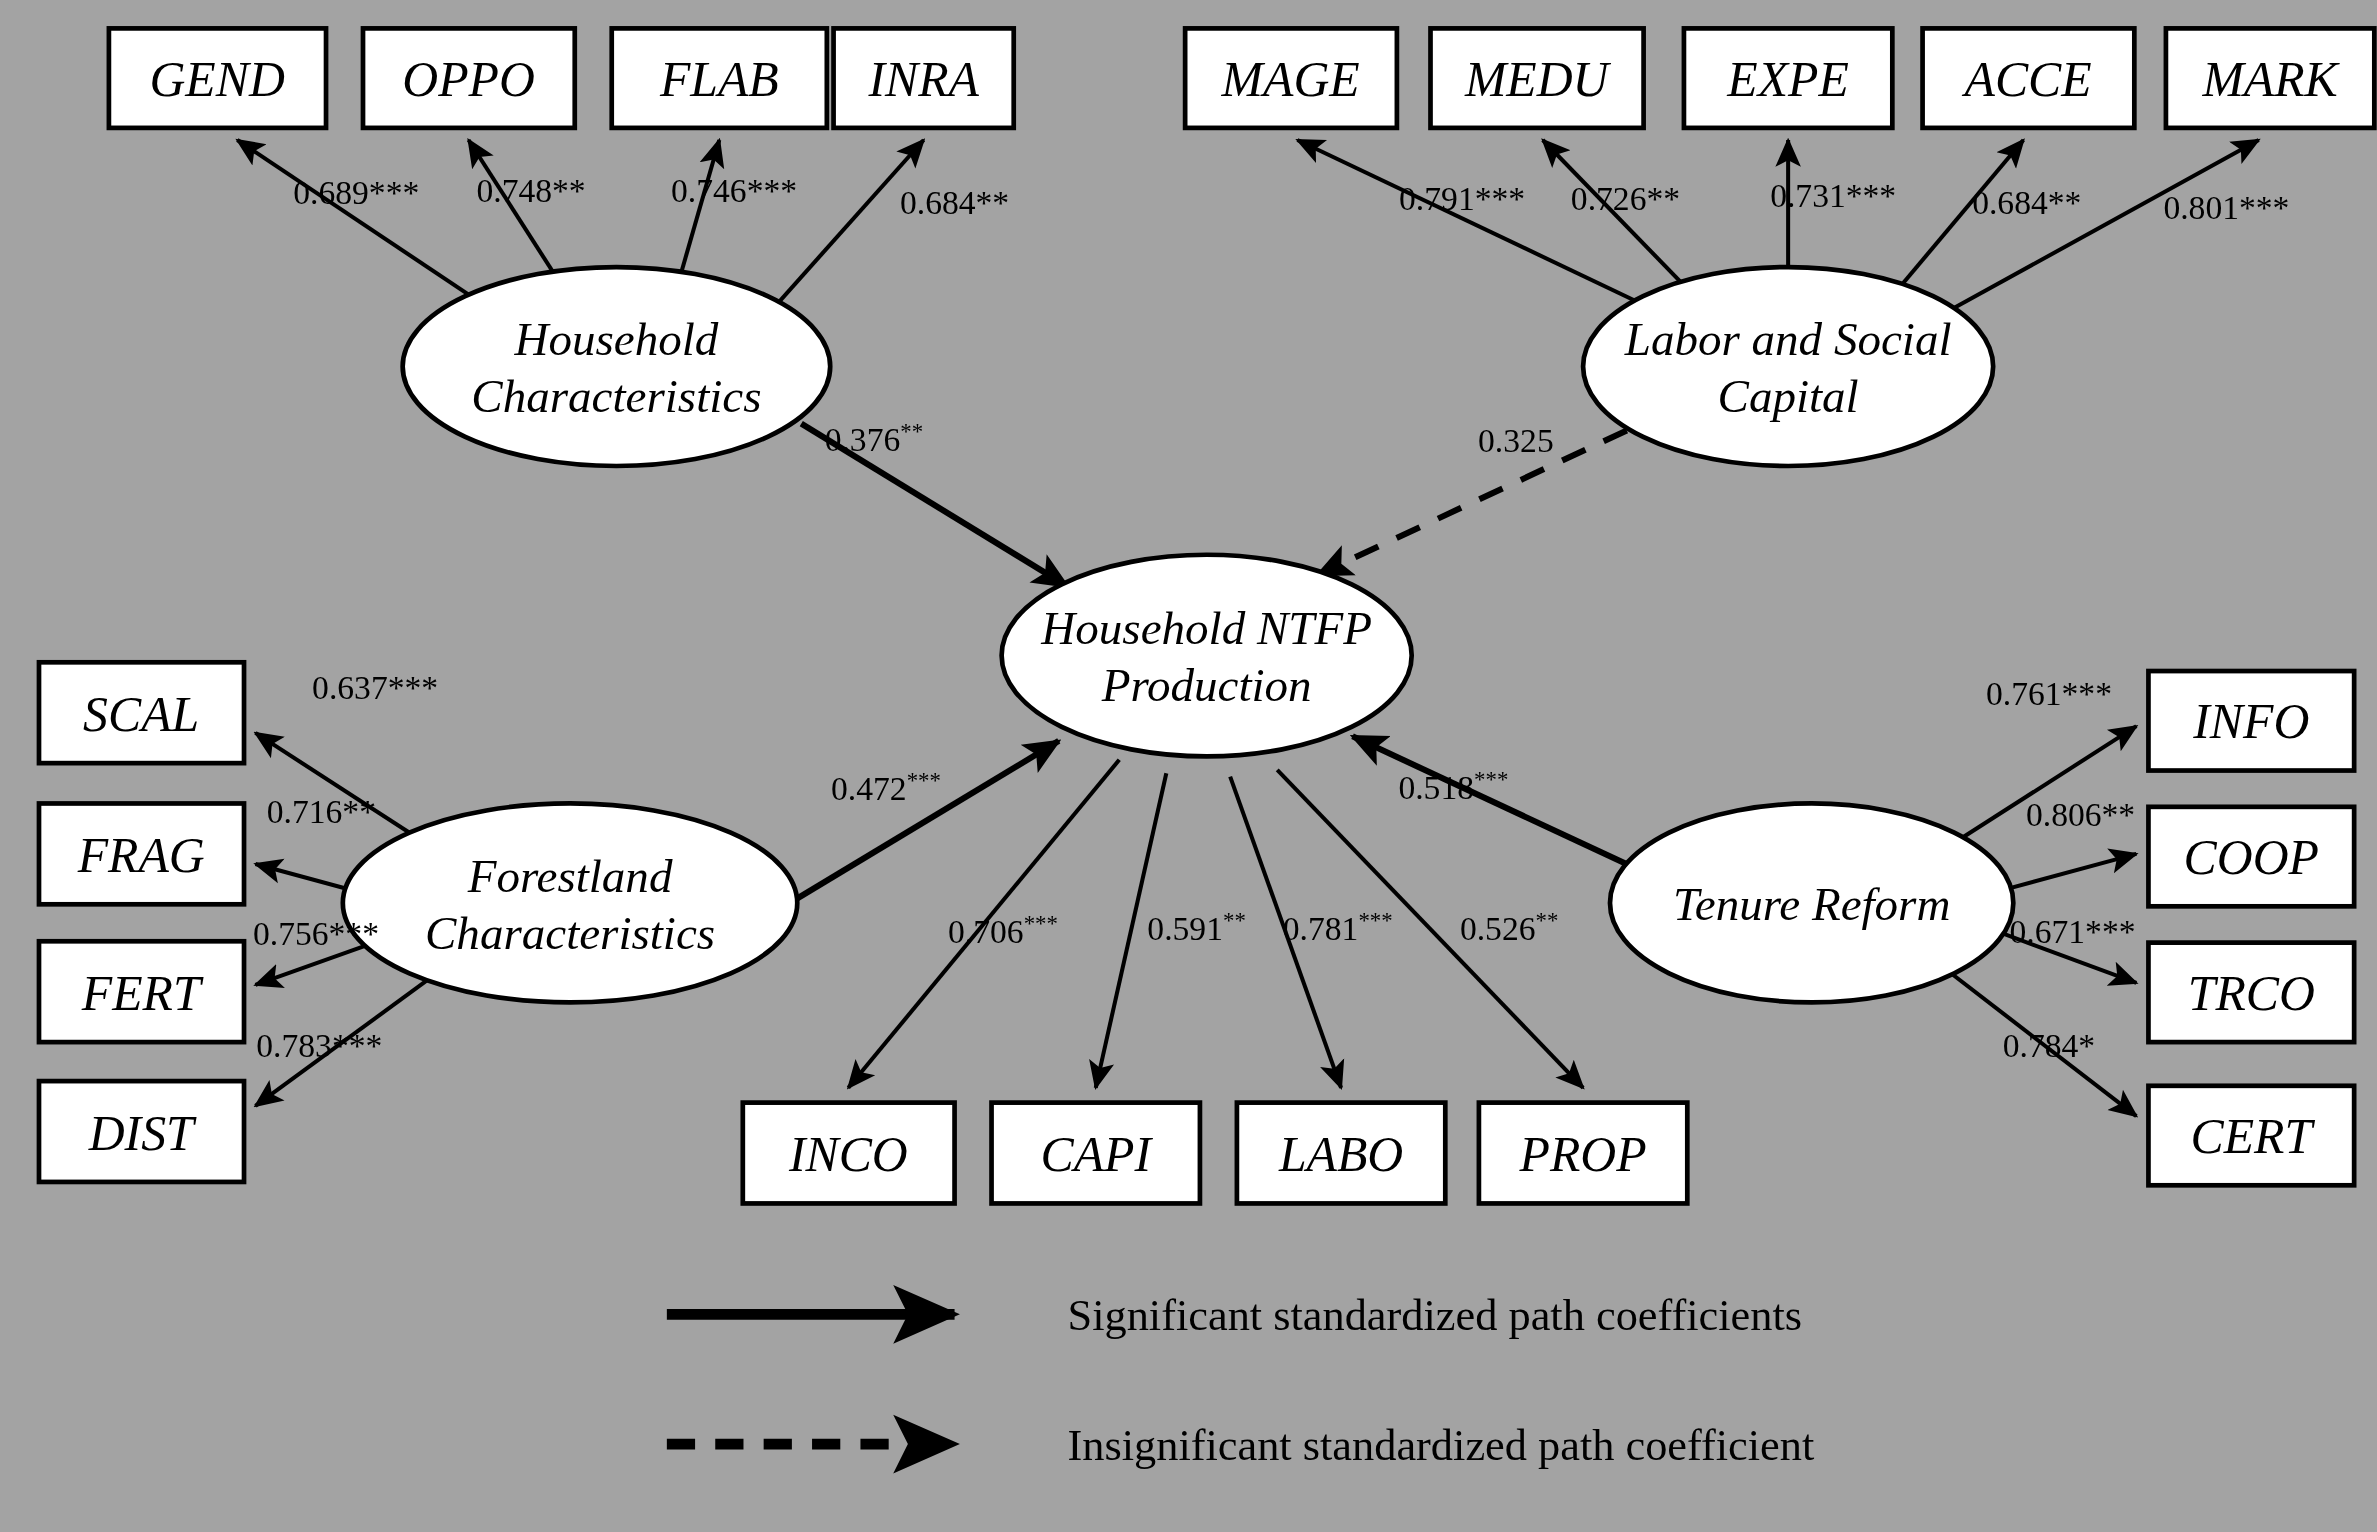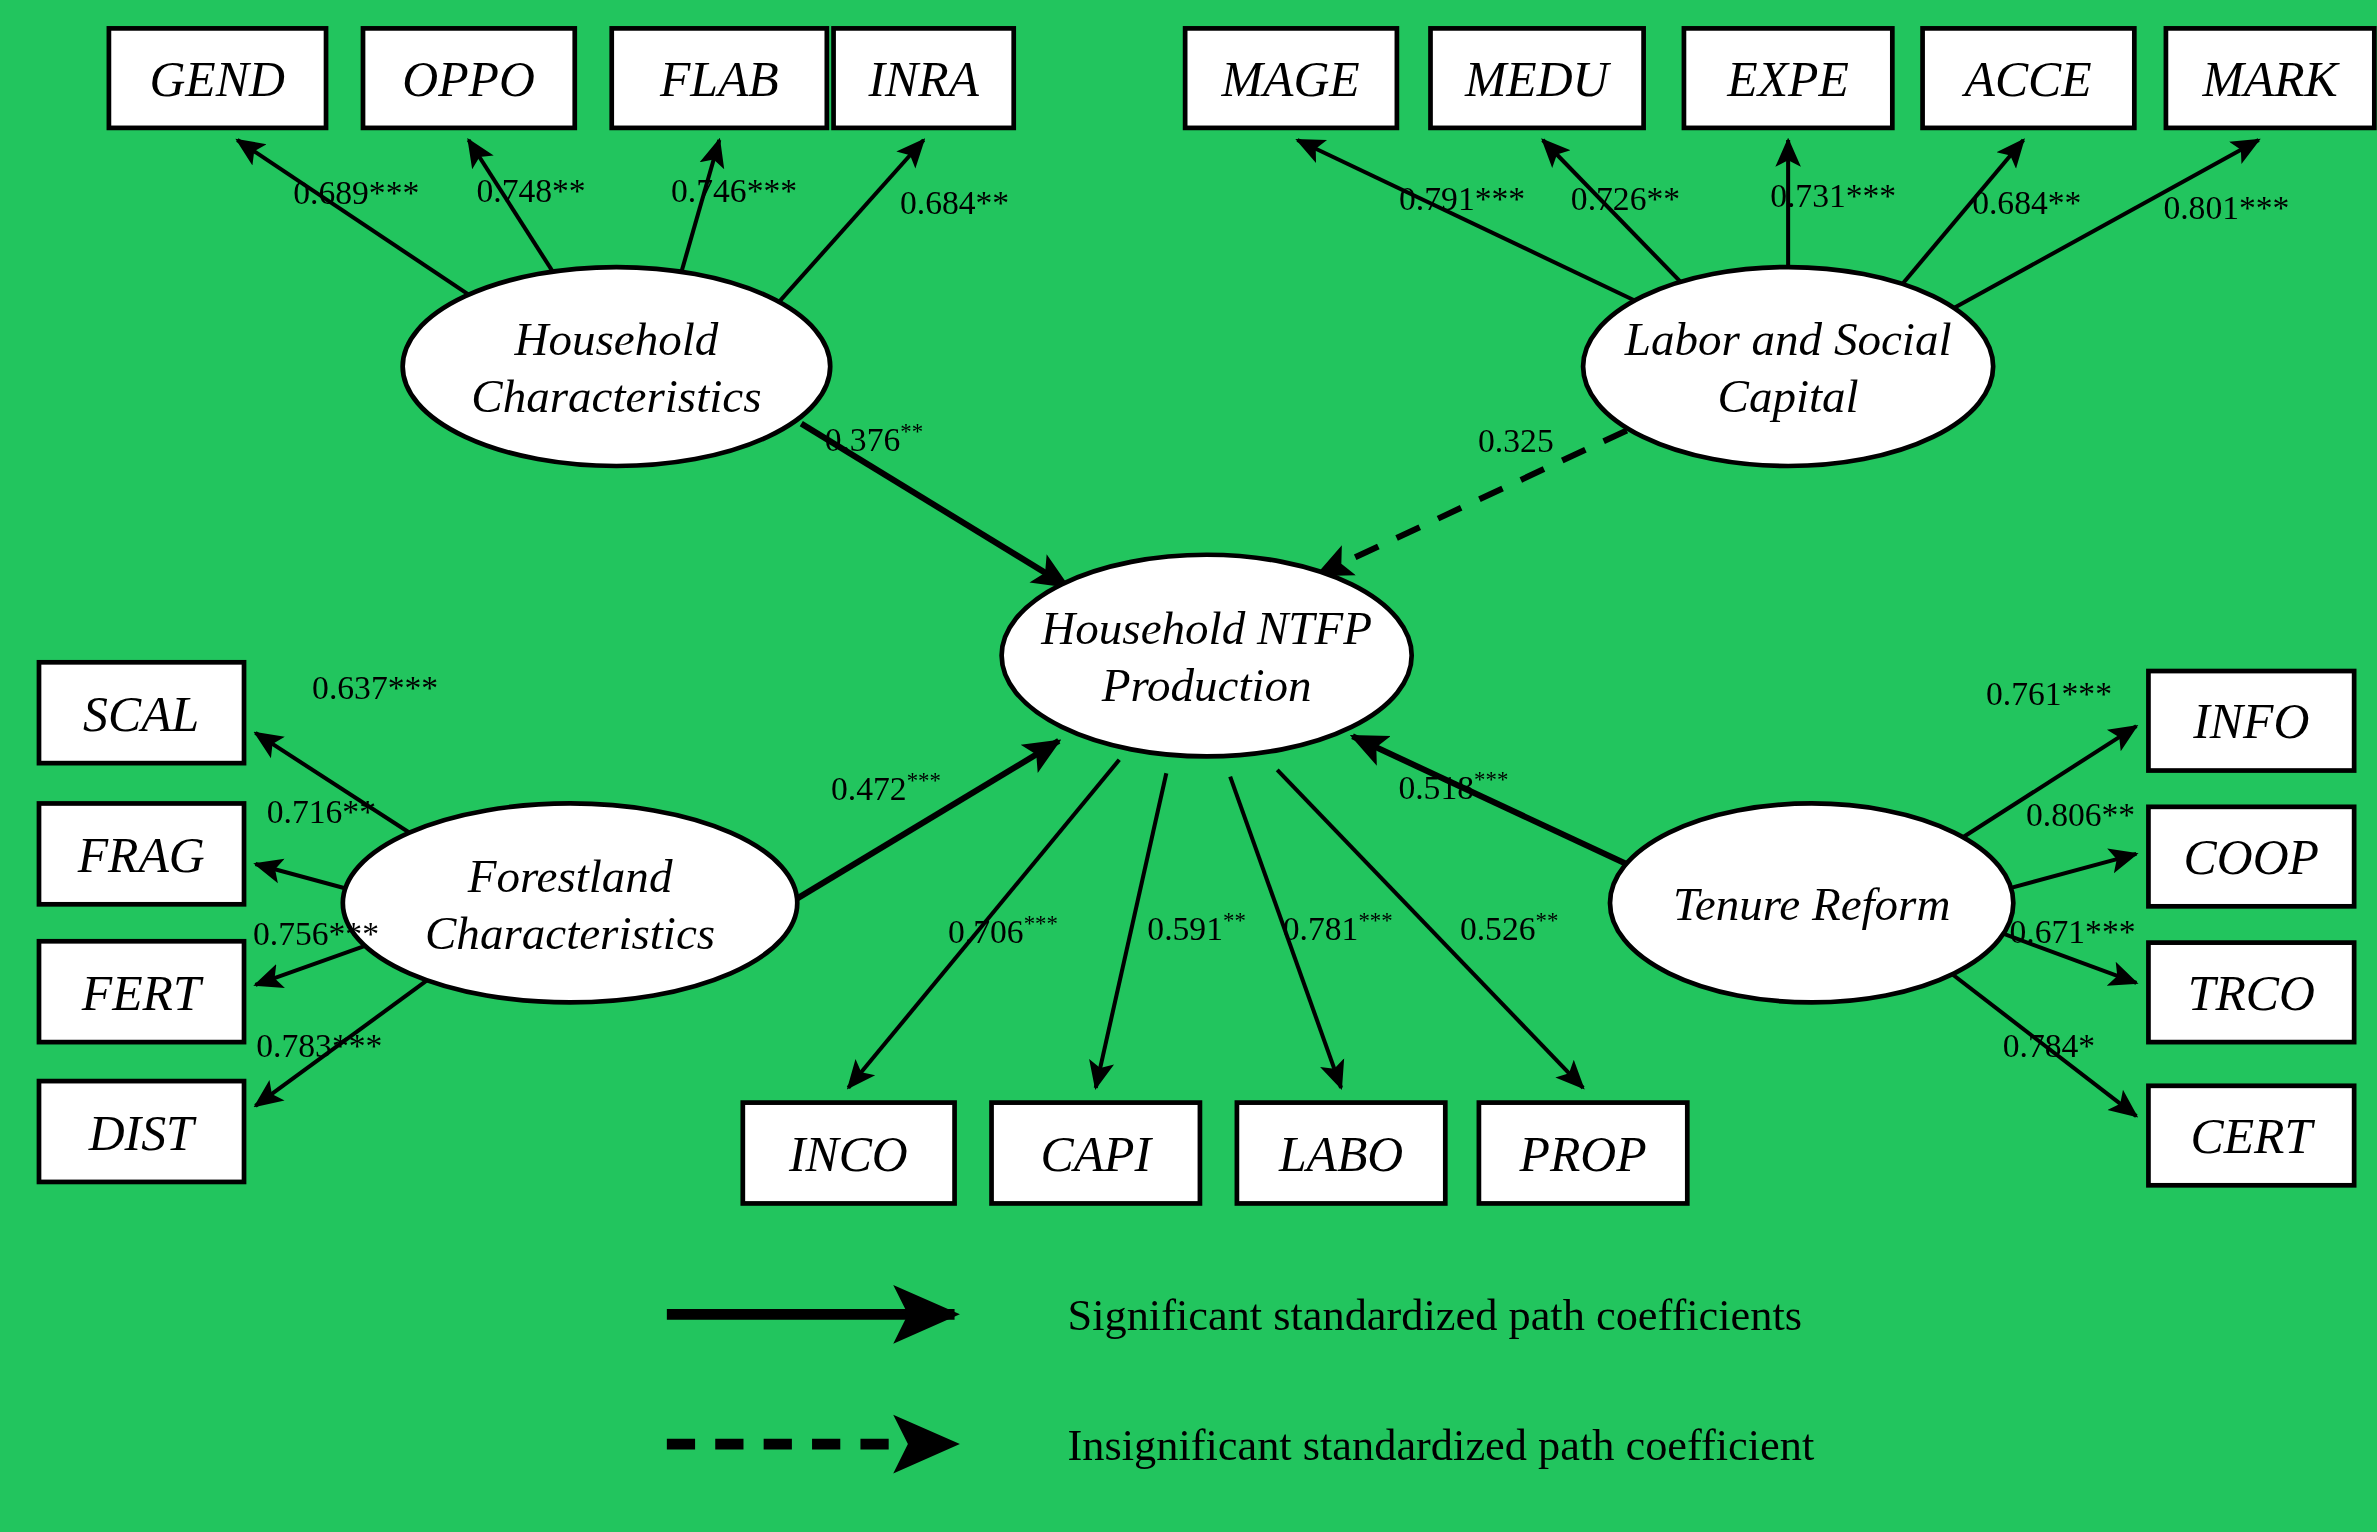--- a/index.html
+++ b/index.html
@@ -1,18 +1,18 @@
 <!DOCTYPE html>
 <html style="font-size:10.8px"><head>
 <meta charset="utf-8">
 <style>
   html,body{margin:0;padding:0;background:#ffffff;}
   body{width:2377px;height:1533px;overflow:hidden;
        font-family:"Liberation Serif","DejaVu Serif",serif;}
-  #stage{position:relative;width:2377px;height:1533px;background:#22c55e;}
+  #stage{position:relative;width:2377px;height:1533px;background:#a3a3a3;}
   svg#diagram{position:absolute;left:0;top:0;width:2377px;height:1533px;display:block;}
   .node-box{fill:#ffffff;stroke:#000000;stroke-width:7;}
   .node-ellipse{fill:#ffffff;stroke:#000000;stroke-width:7;}
   .edge{stroke:#000000;stroke-width:6;fill:none;}
   .edge-thick{stroke:#000000;stroke-width:9;fill:none;}
   .edge-dashed{stroke:#000000;stroke-width:9;fill:none;stroke-dasharray:38 30;}
   .obs-label{font-family:"Liberation Serif","DejaVu Serif",serif;
              font-style:italic;font-size:74px;fill:#000;text-anchor:middle;}
   .lat-label{font-family:"Liberation Serif","DejaVu Serif",serif;
              font-style:italic;font-size:70px;fill:#000;text-anchor:middle;}

